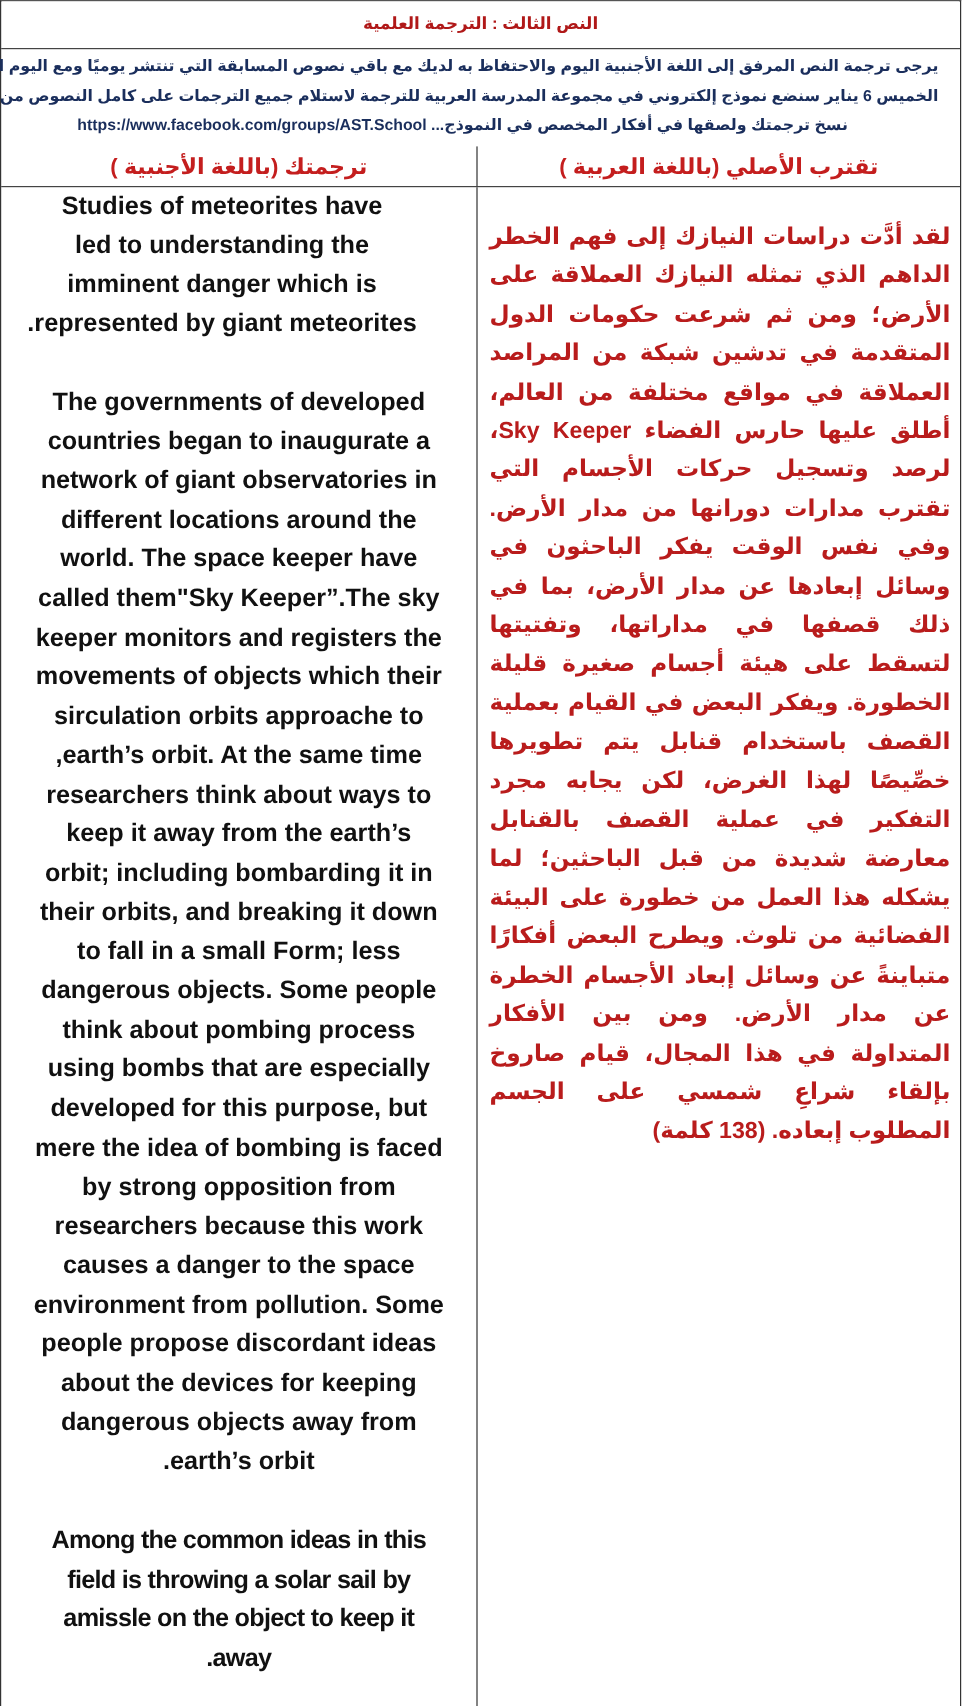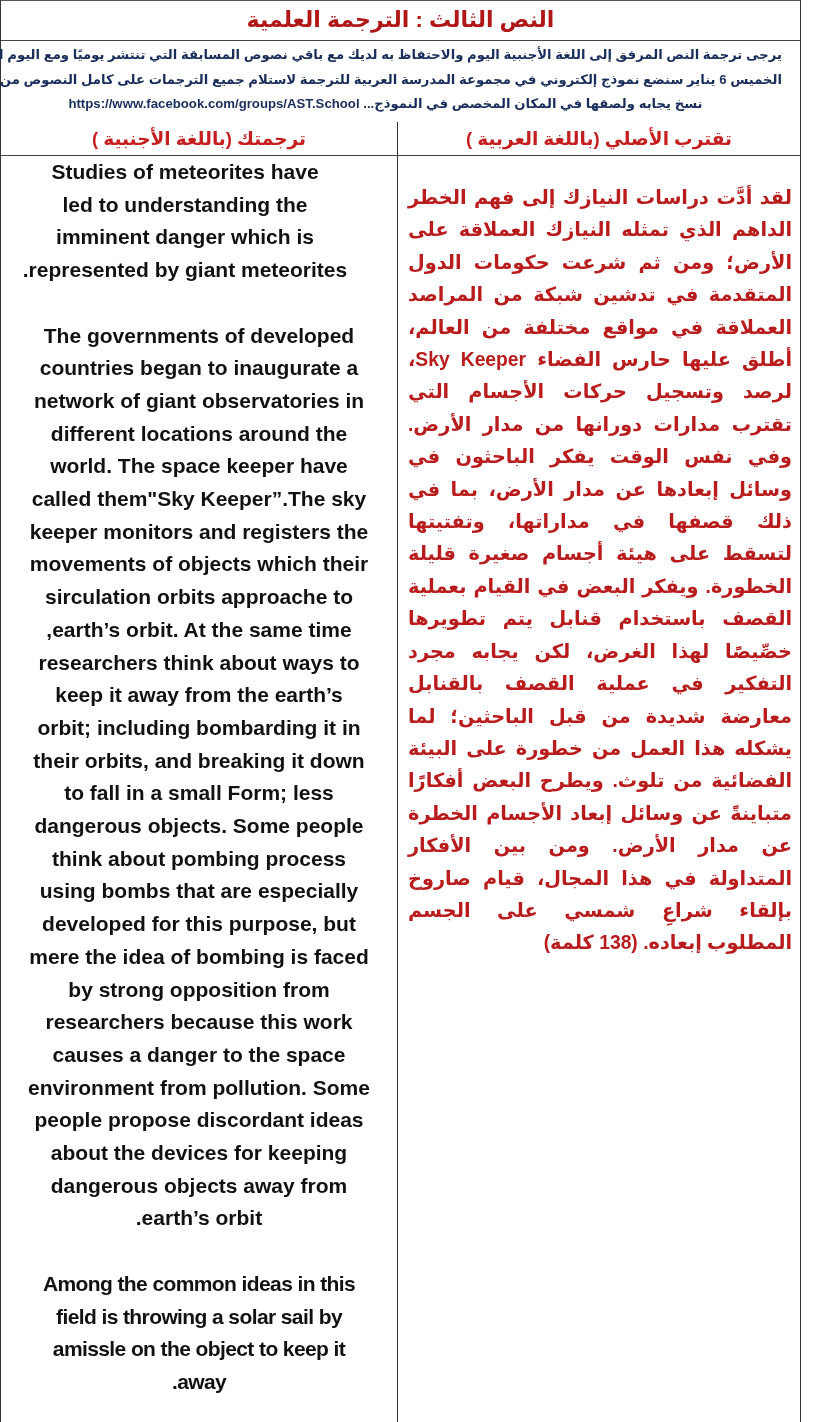--- a/index.html
+++ b/index.html
@@ -34,21 +34,21 @@
       height: 40px;
       border-bottom: 1.5px solid #444444;
       box-sizing: border-box;
       display: flex;
       align-items: center;
       justify-content: center;
     }
     .title-text {
       direction: rtl;
       font-weight: bold;
-      font-size: 22px;
+      font-size: 14px;
       color: #b01818;
       letter-spacing: 0.2px;
       margin-top: -2px;
     }
     .instructions {
       position: absolute;
       left: 0;
       top: 40px;
       width: 100%;
       height: 81px;
@@ -162,21 +162,21 @@
 <div class="sheet">
 
   <div class="title-row">
     <div class="title-text">النص الثالث : الترجمة العلمية</div>
   </div>
 
   <div class="instructions">
     <div class="instr-line l1">يرجى ترجمة النص المرفق إلى اللغة الأجنبية اليوم والاحتفاظ به لديك مع باقي نصوص المسابقة التي تنتشر يوميًا  ومع اليوم الأخير</div>
     <div class="instr-line l2">الخميس 6 يناير سنضع نموذج إلكتروني في مجموعة المدرسة العربية للترجمة  لاستلام جميع الترجمات على كامل النصوص من خلال</div>
     <div class="instr-line l3">
-      <span>نسخ يجابه ولصقها في المكان المخصص في النموذج...</span>
+      <span>نسخ ترجمتك ولصقها في أفكار المخصص في النموذج...</span>
       <span class="url">https://www.facebook.com/groups/AST.School</span>
     </div>
   </div>
 
   <div class="col-head-row">
     <div class="col-head left">ترجمتك (باللغة الأجنبية )</div>
     <div class="col-head right">تقترب الأصلي (باللغة العربية )</div>
   </div>
 
   <div class="body-row">

